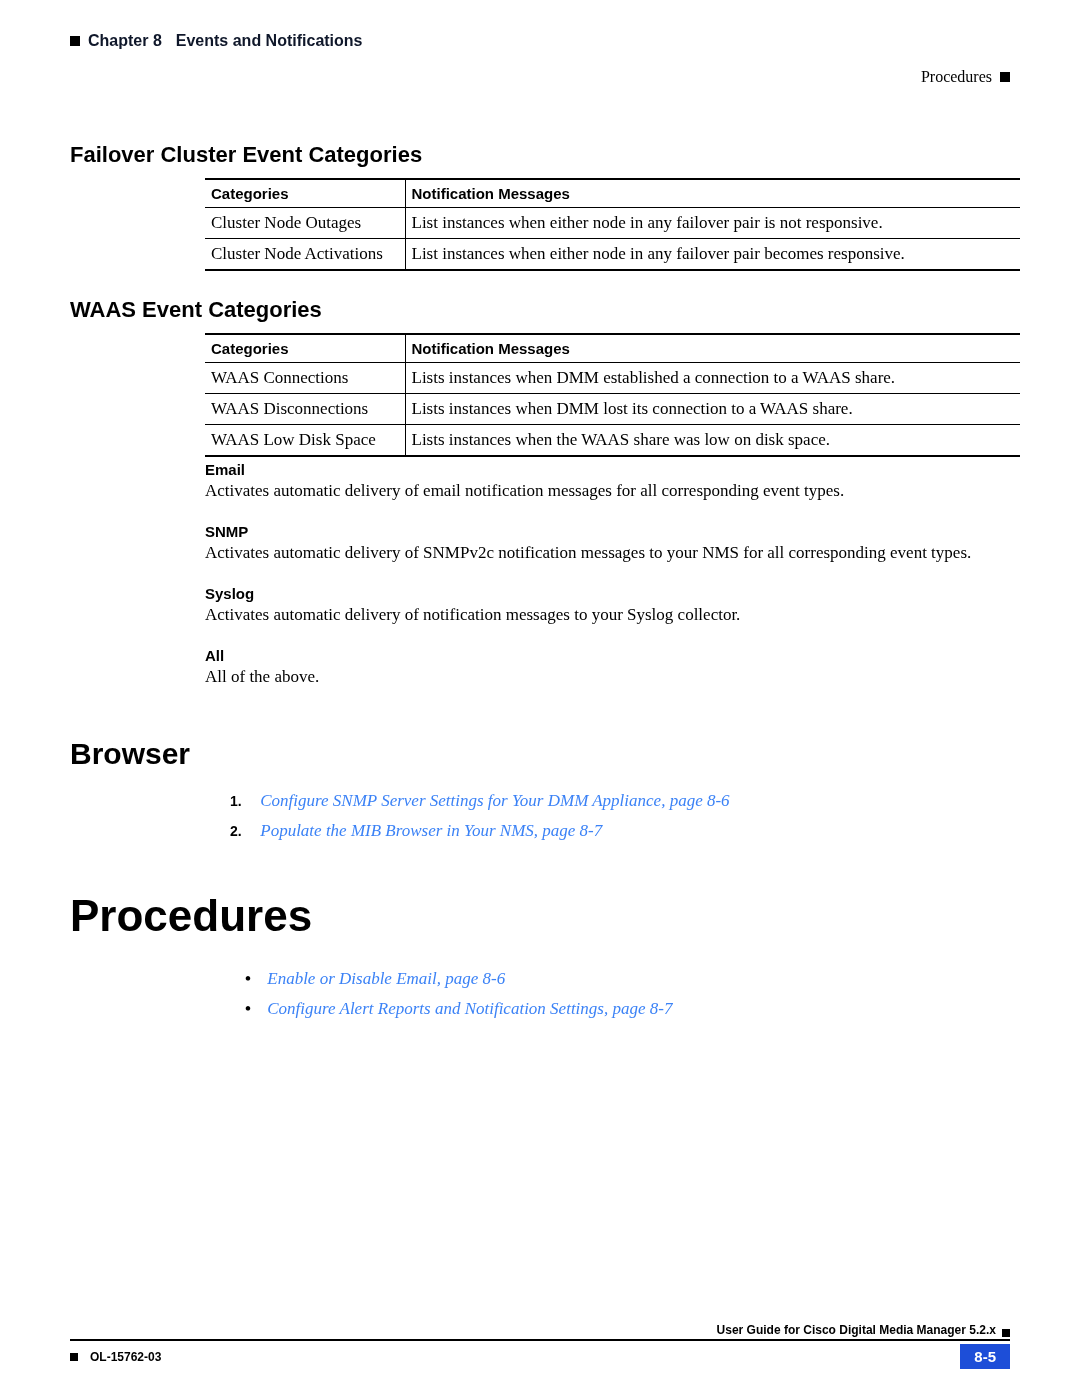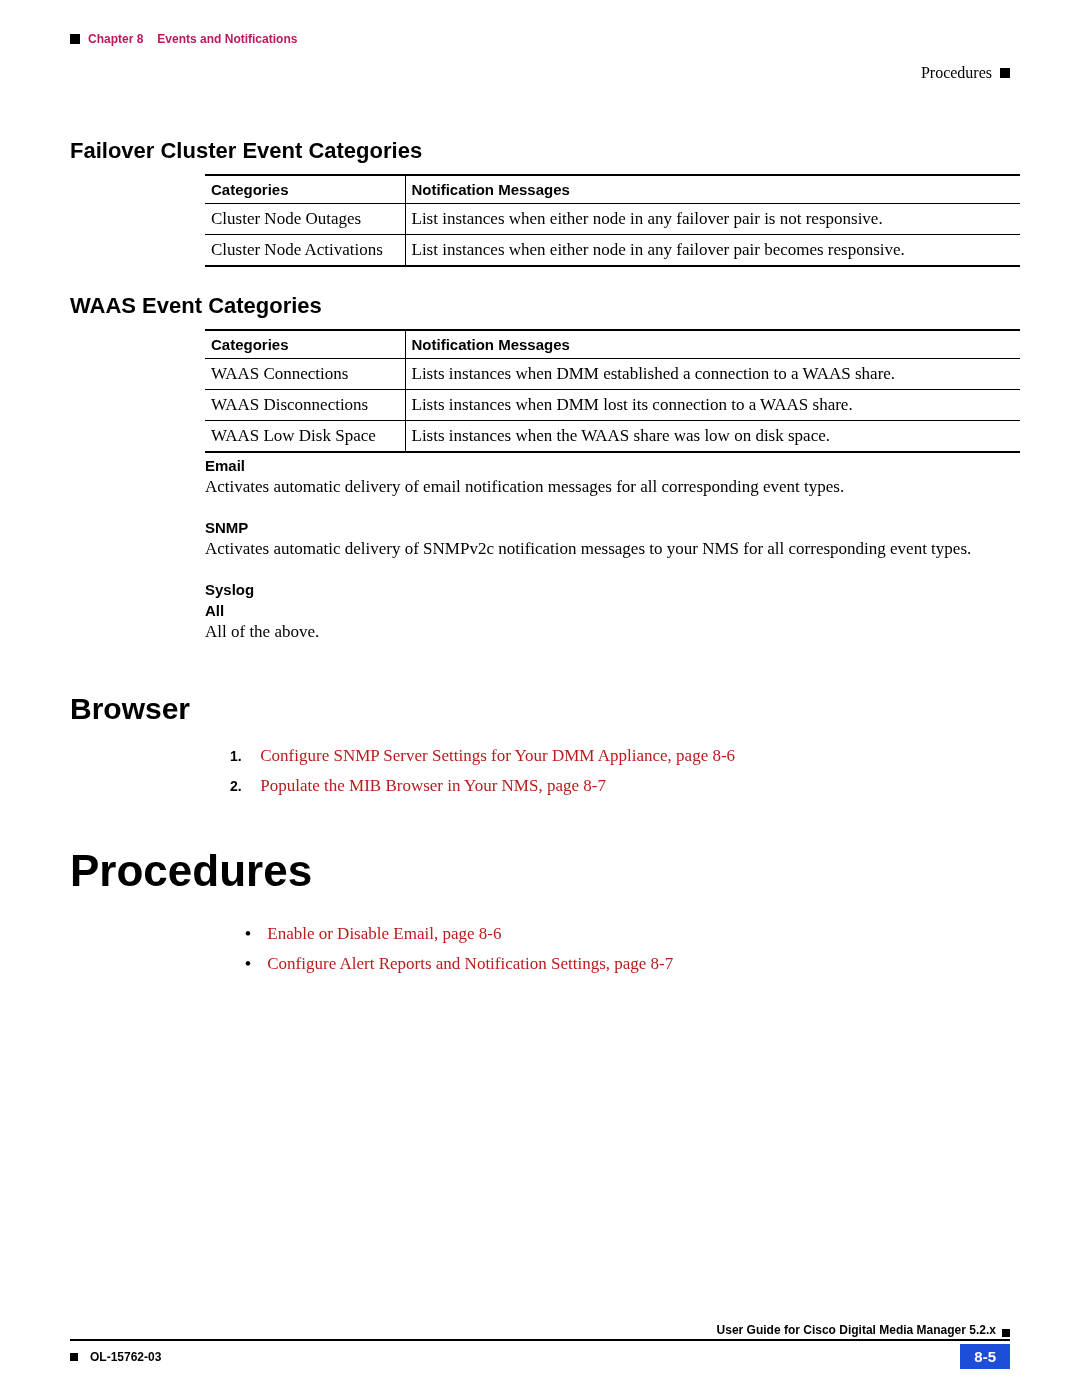--- a/index.html
+++ b/index.html
@@ -10,23 +10,23 @@
       font-family: "Times New Roman", Times, serif;
       position: relative;
       color: #000;
     }
     .page { padding: 32px 70px 32px 70px; }
     .top-header {
       display: flex;
       justify-content: space-between;
       align-items: flex-start;
       font-family: Arial, Helvetica, sans-serif;
-      font-size: 12px;
-      font-weight: bold;
-      color: #be185d;
+      font-size: 16px;
+      font-weight: bold;
+      color: #0f172a;
     }
     .top-left { display: flex; align-items: center; gap: 8px; }
     .square-marker { width: 10px; height: 10px; background: #000; display: inline-block; }
     .top-right { text-align: right; margin-top: 18px; display: flex; align-items: center; gap: 8px; justify-content: flex-end; }
     .section-h1 {
       font-family: Arial, Helvetica, sans-serif;
       font-weight: bold;
       font-size: 22px;
       margin-top: 56px;
       margin-bottom: 10px;
@@ -71,21 +71,21 @@
       font-size: 17px;
       margin-left: 135px;
       margin-top: 2px;
       margin-bottom: 20px;
       line-height: 1.35;
       max-width: 800px;
     }
     .ol-workflow { margin-left: 160px; font-size: 17px; list-style: none; }
     .ol-workflow li { margin-bottom: 10px; }
     .ol-workflow .num { font-family: Arial, Helvetica, sans-serif; font-weight: bold; font-size: 14px; margin-right: 8px; display: inline-block; width: 18px; }
-    .link { color: #b91c1c; }
+    .link { color: #3b82f6; font-style: italic; }
     .h1-big {
       font-family: Arial, Helvetica, sans-serif;
       font-weight: bold;
       font-size: 44px;
       margin-top: 50px;
       margin-bottom: 28px;
     }
     .ul-proc { margin-left: 175px; font-size: 17px; list-style: none; }
     .ul-proc li { margin-bottom: 10px; }
     .ul-proc .bullet { display: inline-block; width: 18px; font-weight: bold; }
@@ -185,20 +185,21 @@
     </table>
 
 
   <div class="sub-label">Email</div>
   <div class="body-text">Activates automatic delivery of email notification messages for all corresponding event types.</div>
 
   <div class="sub-label">SNMP</div>
   <div class="body-text">Activates automatic delivery of SNMPv2c notification messages to your NMS for all corresponding event types.</div>
 
   <div class="sub-label">Syslog</div>
+  <div class="body-text">Activates automatic delivery of notification messages to your Syslog collector.</div>
 
   <div class="sub-label">All</div>
   <div class="body-text">All of the above.</div>
 
   <div class="h2">Browser</div>
   <ol class="ol-workflow">
     <li>
       <span class="num">1.</span>
       <span class="link">Configure SNMP Server Settings for Your DMM Appliance, page 8-6</span>
     </li>

